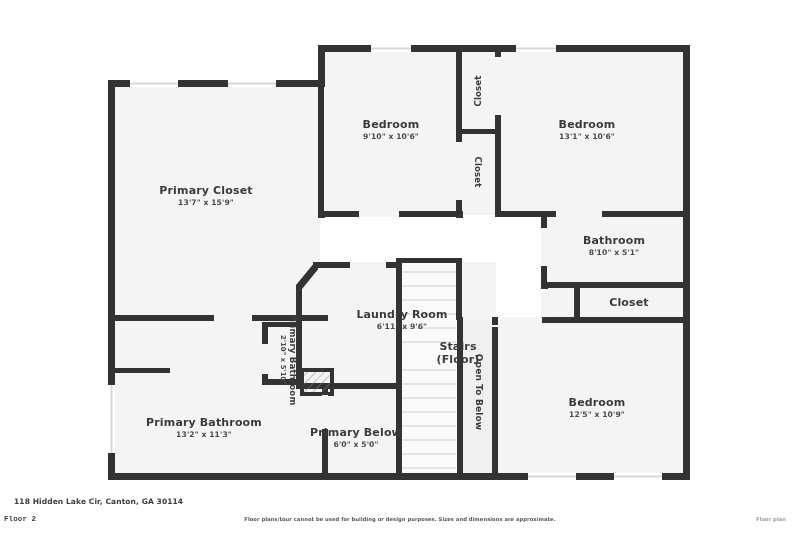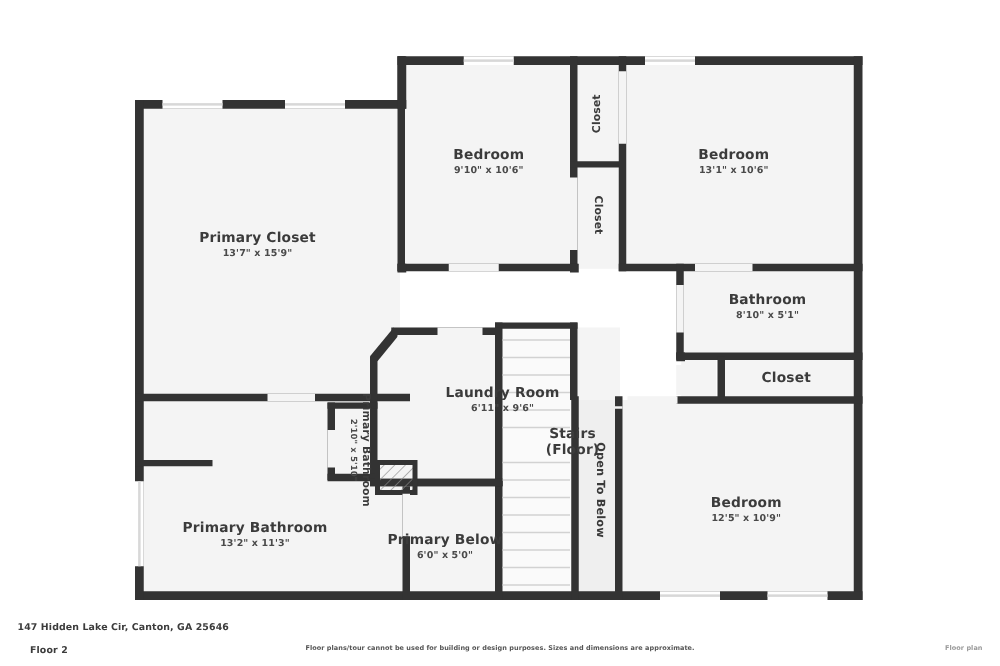--- a/index.html
+++ b/index.html
@@ -28,27 +28,28 @@
     left: 14px;
     top: 497px;
     font-size: 7.5px;
     font-weight: bold;
     color: #3c3c3c;
     letter-spacing: 0.1px;
     white-space: nowrap;
   }
   .footer-floor {
     position: absolute;
-    left: 24px;
+    left: 4px;
     top: 515px;
     font-size: 7.5px;
     font-weight: bold;
     color: #3c3c3c;
     letter-spacing: 0.1px;
     white-space: nowrap;
+    font-family: Liberation Mono, monospace;
   }
   .footer-disclaimer {
     position: absolute;
     left: 0;
     width: 800px;
     text-align: center;
     top: 516px;
     font-size: 5.2px;
     font-weight: bold;
     color: #555555;
@@ -324,16 +325,16 @@
   <div class="room-label rot-none" style="left:411px; top:354px;margin-left:47px;">
     <span class="rname">Stairs</span>
     <span class="rname">(Floor)</span>
   </div>
 
   <div class="room-label rot-cw" style="left:479px; top:392px;">
     <span class="rname" style="font-size:9px;">Open To Below</span>
   </div>
 </div>
 
-<div class="footer-address">147 Hidden Lake Cir, Canton, GA 25646</div>
+<div class="footer-address">118 Hidden Lake Cir, Canton, GA 30114</div>
 <div class="footer-floor">Floor 2</div>
 <div class="footer-disclaimer">Floor plans/tour cannot be used for building or design purposes. Sizes and dimensions are approximate.</div>
 <div class="footer-brand">Floor plan</div>
 
 </body></html>

